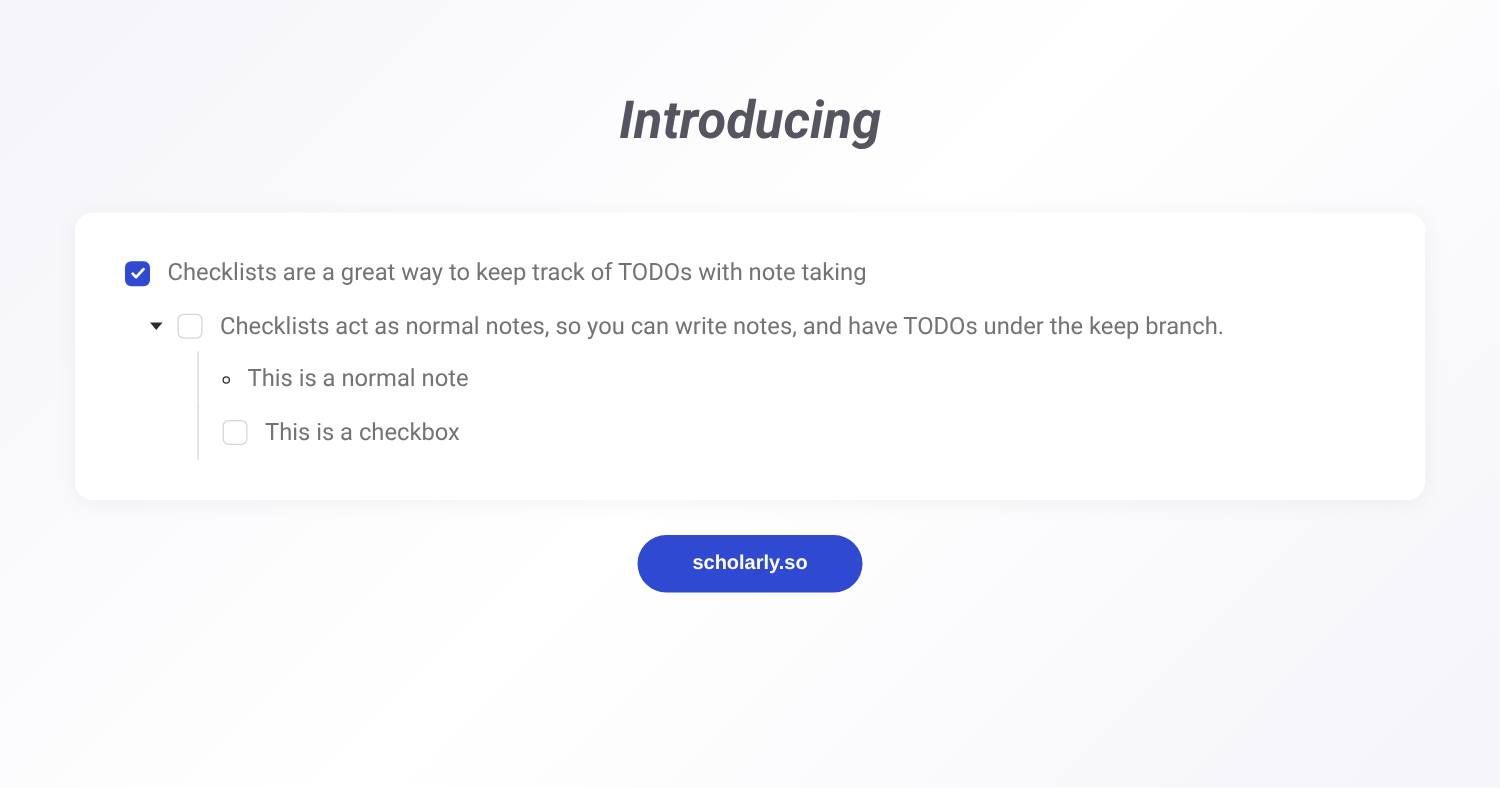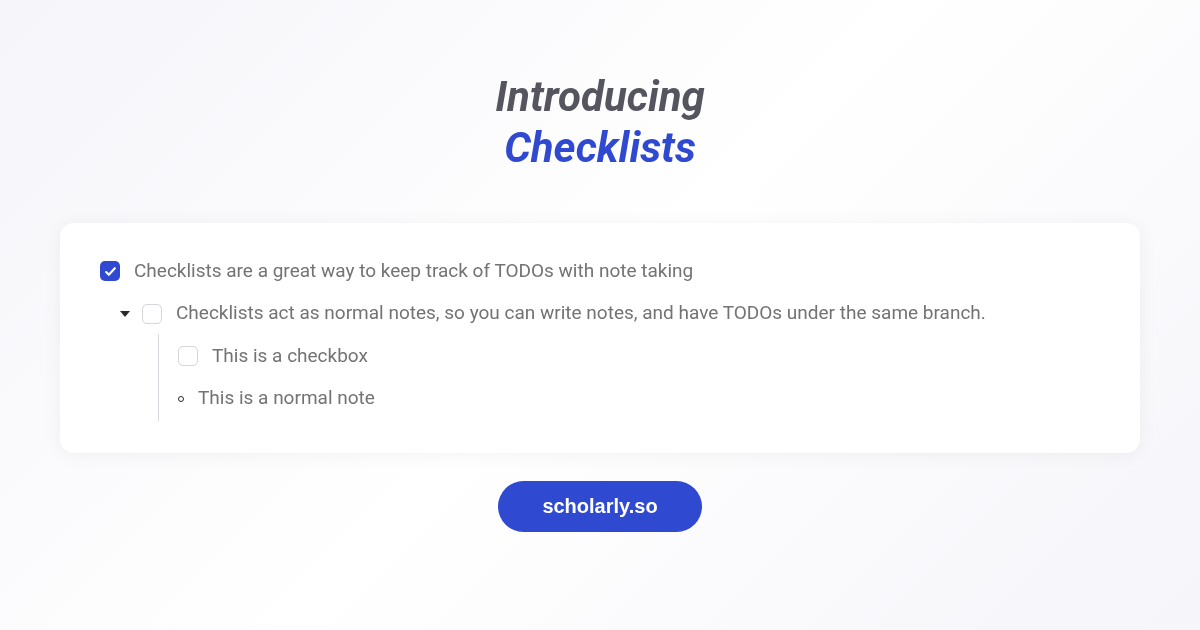--- a/index.html
+++ b/index.html
@@ -103,60 +103,59 @@
     width: 6px;
     height: 6px;
     border: 1.3px solid #2a2a30;
     border-radius: 50%;
     flex-shrink: 0;
     margin-right: 14px;
   }
   .pill {
     background: #2f49d1;
     color: #ffffff;
-    font-size: 20px;
+    font-size: 16px;
     font-weight: 700;
     padding: 14px 44px;
     border-radius: 999px;
     border: none;
     cursor: pointer;
   }
 </style>
 </head>
 <body>
 
 <div class="heading">
   <div class="heading-line1">Introducing</div>
-  <div class="heading-line2">Checklists</div>
 </div>
 
 <div class="card">
 
   <div class="row">
     <span class="checkbox checked">
       <svg class="check-svg" viewBox="0 0 24 24" fill="none" stroke="#ffffff" stroke-width="4" stroke-linecap="round" stroke-linejoin="round">
         <polyline points="4 13 9 18 20 6"></polyline>
       </svg>
     </span>
     <span>Checklists are a great way to keep track of TODOs with note taking</span>
   </div>
 
   <div class="row indent-1">
     <span class="caret"></span>
     <span class="checkbox unchecked"></span>
-    <span>Checklists act as normal notes, so you can write notes, and have TODOs under the same branch.</span>
+    <span>Checklists act as normal notes, so you can write notes, and have TODOs under the keep branch.</span>
+  </div>
+
+  <div class="row indent-2">
+    <span class="tree-line"></span>
+    <span class="bullet"></span>
+    <span>This is a normal note</span>
   </div>
 
   <div class="row indent-2">
     <span class="tree-line"></span>
     <span class="checkbox unchecked"></span>
     <span>This is a checkbox</span>
   </div>
 
-  <div class="row indent-2">
-    <span class="tree-line"></span>
-    <span class="bullet"></span>
-    <span>This is a normal note</span>
-  </div>
-
 </div>
 
 <button class="pill">scholarly.so</button>
 
 </body></html>

